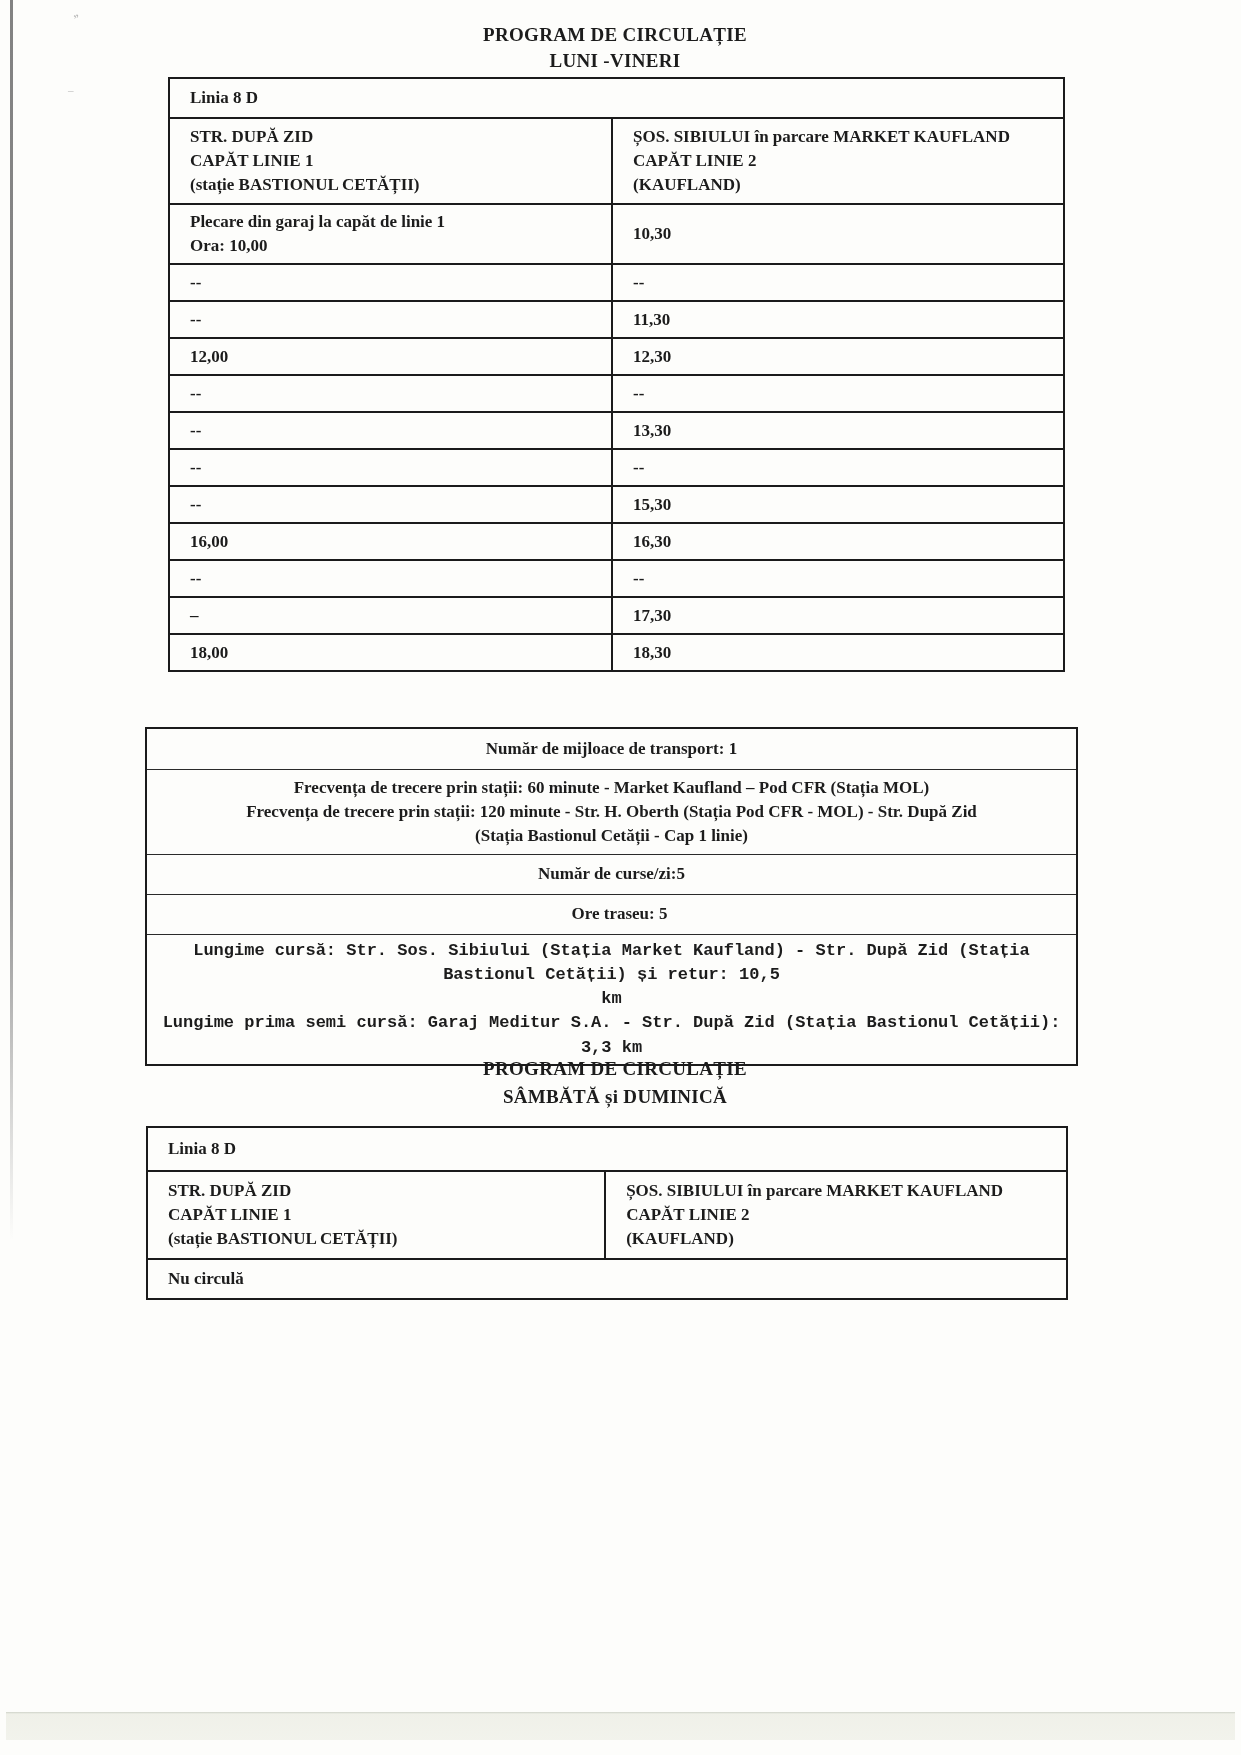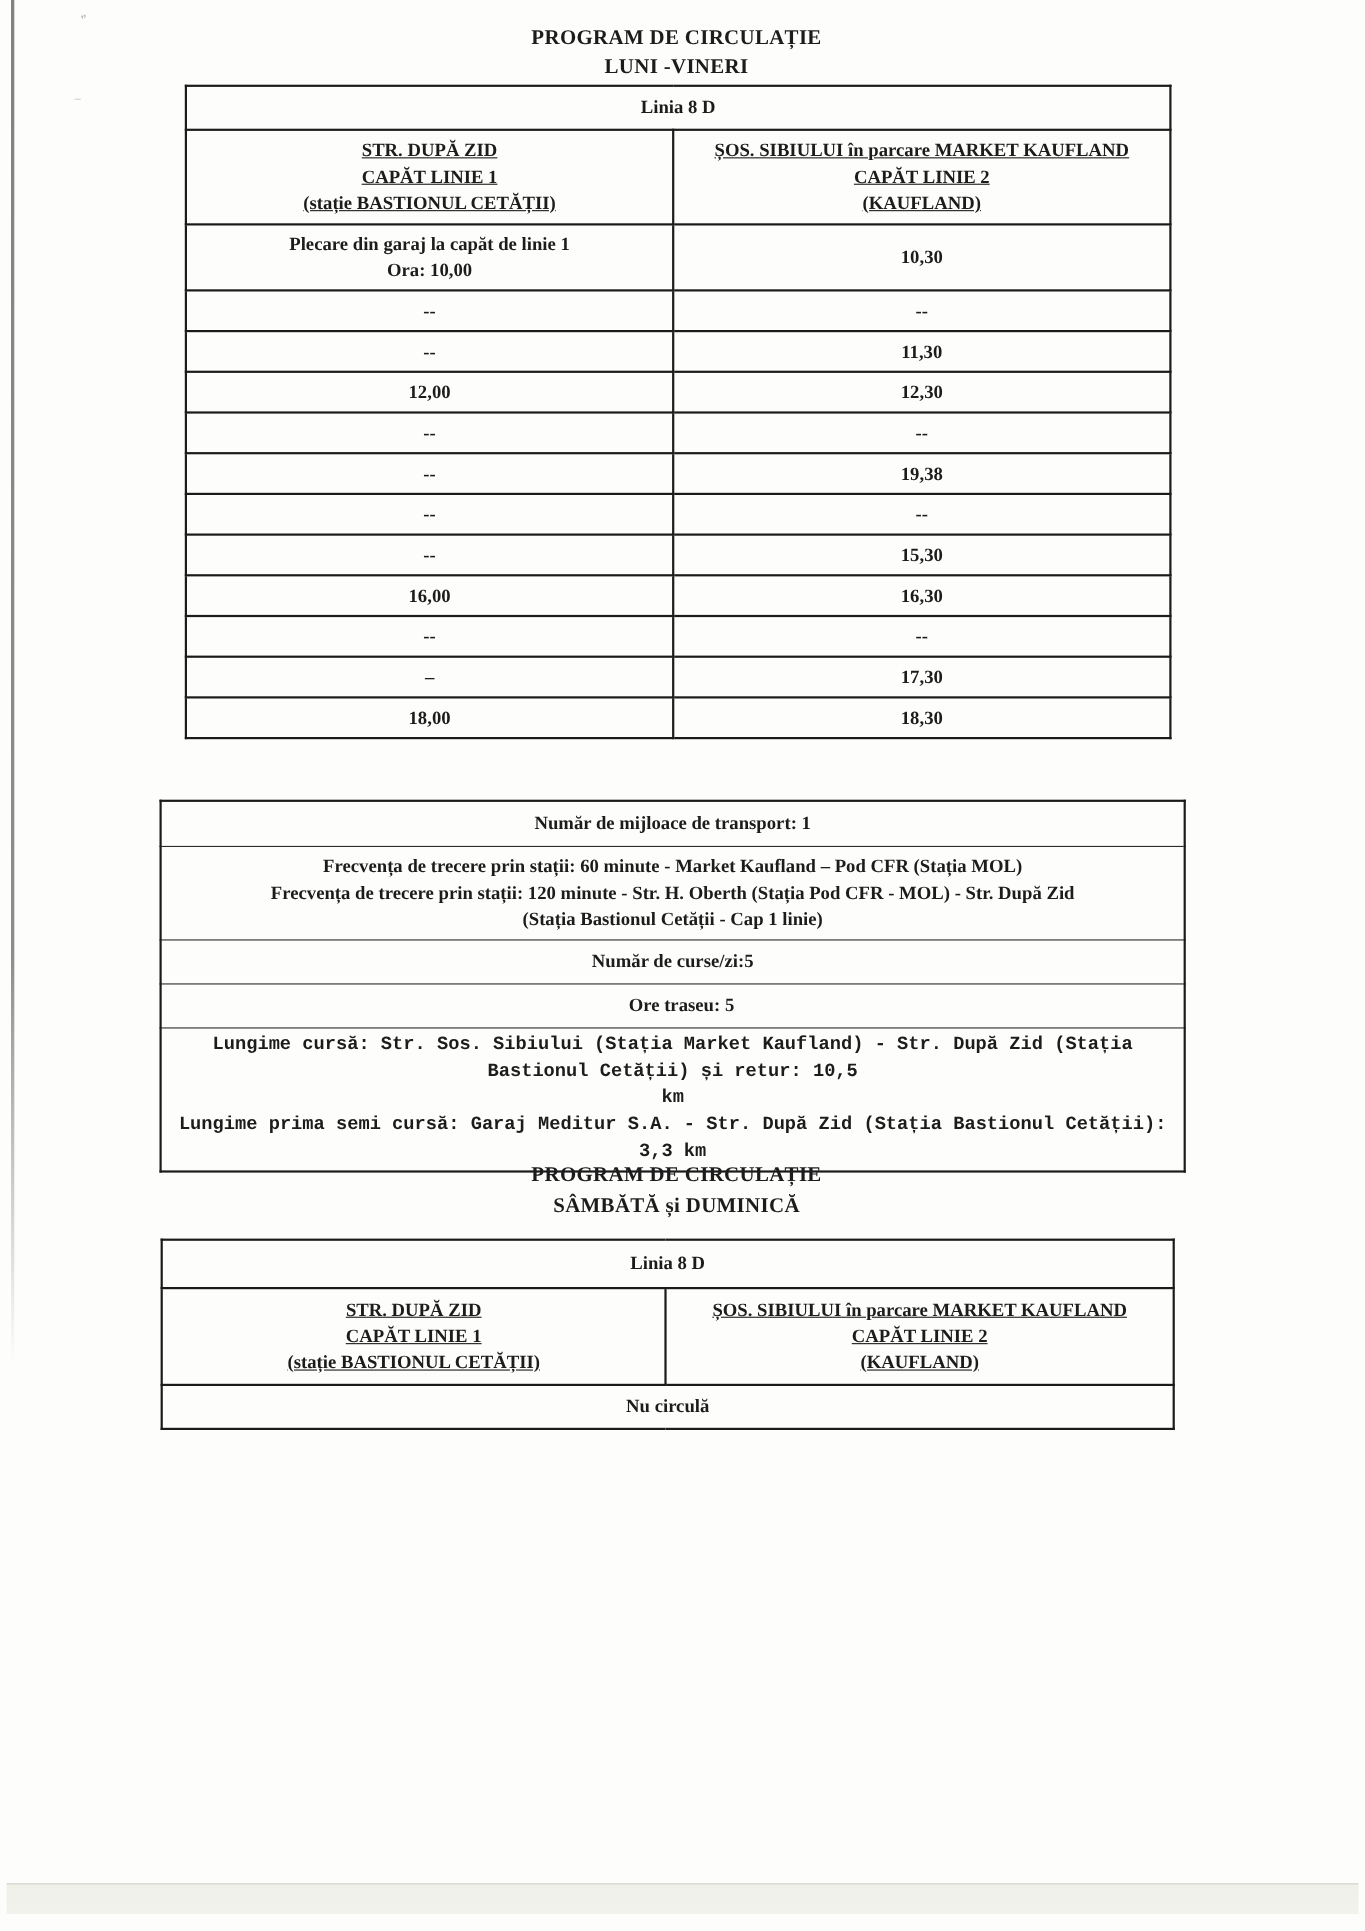--- a/index.html
+++ b/index.html
@@ -18,26 +18,26 @@
     letter-spacing:0.3px; white-space:pre-line;
   }
 
   
   table.sched {
     position:absolute; border-collapse:collapse; table-layout:fixed;
     border:2px solid #171717;
   }
   table.sched td {
     border:2px solid #1b1b1b;
-    font-weight:bold; text-align:center; vertical-align:middle;
+    font-weight:bold; vertical-align:middle;
     white-space:pre-line; font-size:17px; line-height:1.4;
     padding:2px 20px;
   }
   td.linia-cell { font-size:20px; height:34px; white-space:pre-wrap; }
-  td.hdr-cell   { height:80px;text-decoration:underline; }
+  td.hdr-cell   { height:80px; }
   tr.first-row td { height:54px; }
   tr.time-row td  { height:31px; }
   tr.status-row td { height:34px; }
   #weekend-table td.linia-cell { height:38px; }
   #weekend-table td.hdr-cell   { height:82px; }
 
   
   table.notes {
     position:absolute; border-collapse:collapse; table-layout:fixed;
     border:2px solid #1b1b1b;
@@ -115,21 +115,21 @@
   <tr class="time-row">
     <td>12,00</td>
     <td>12,30</td>
   </tr>
   <tr class="time-row">
     <td>--</td>
     <td>--</td>
   </tr>
   <tr class="time-row">
     <td>--</td>
-    <td>19,38</td>
+    <td>13,30</td>
   </tr>
   <tr class="time-row">
     <td>--</td>
     <td>--</td>
   </tr>
   <tr class="time-row">
     <td>--</td>
     <td>15,30</td>
   </tr>
   <tr class="time-row">

